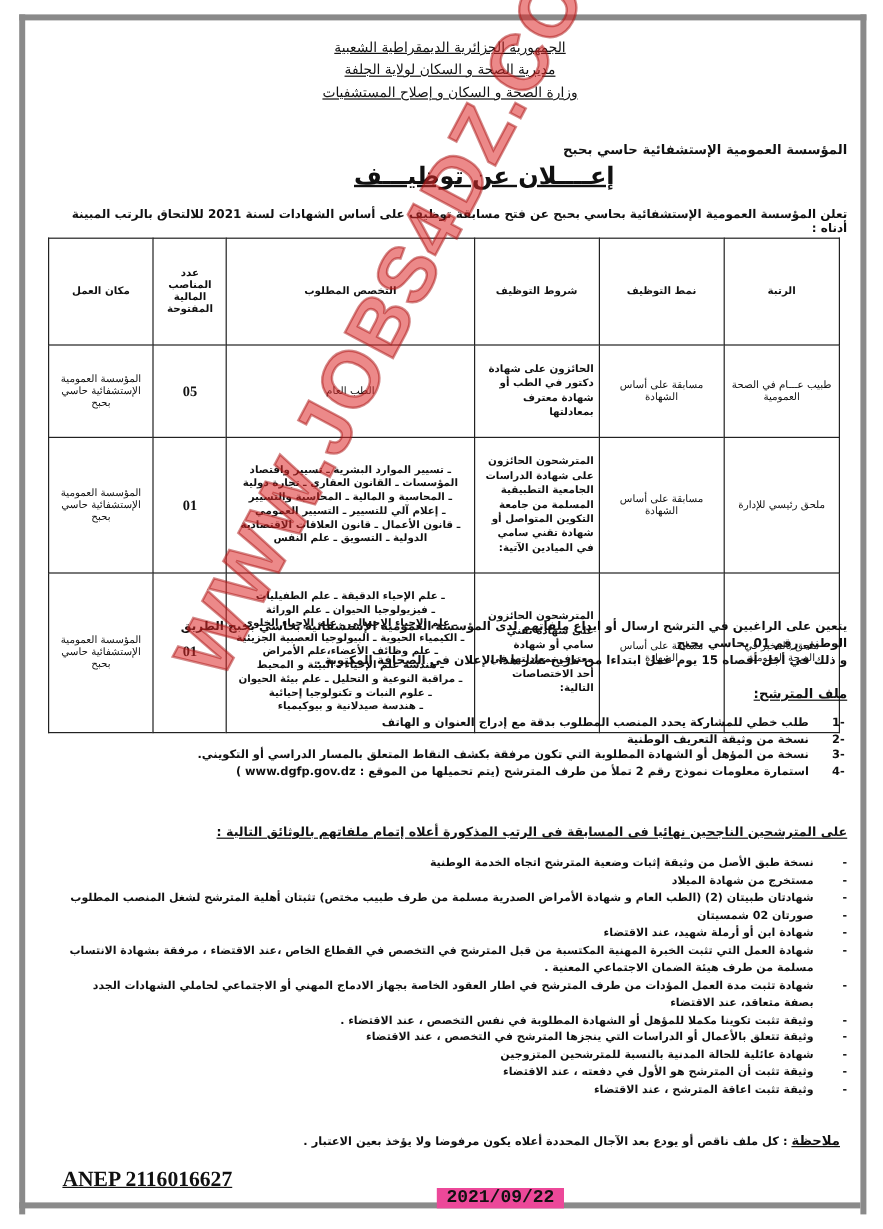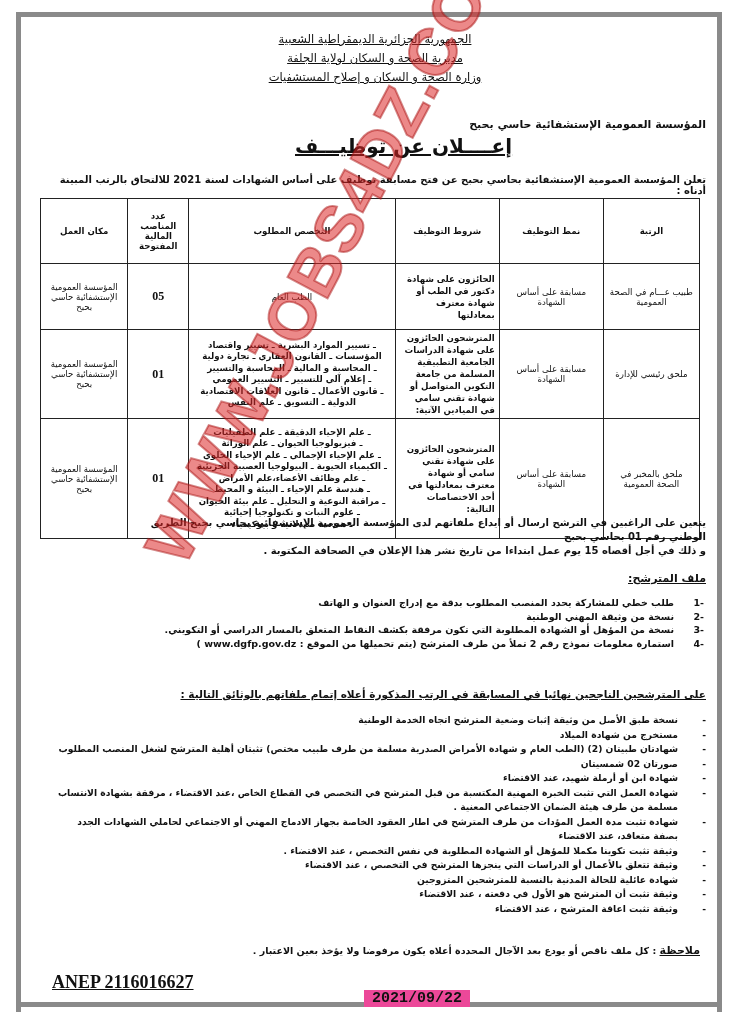--- a/index.html
+++ b/index.html
@@ -15,21 +15,21 @@
     .rtl { direction: rtl; }
     .header-block { position: absolute; left: 230px; top: 30px; width: 290px; text-align: center;
                     font-weight: normal; font-size: 11.5px; line-height: 19px; }
     .header-block div { text-decoration: underline; }
     .institution { position: absolute; right: 30px; top: 118px; font-size: 11px; font-weight: bold; }
     .announce-title { position: absolute; left: 295px; top: 134px; font-size: 20px; font-weight: bold;
                       text-decoration: underline; letter-spacing: 1px; }
     .intro { position: absolute; right: 30px; top: 174px; width: 650px; font-size: 10px; font-weight: bold; text-align: right; }
     table.jobs { position: absolute; left: 40px; top: 198px; width: 660px; border-collapse: collapse;
                  font-size: 8.6px; direction: rtl; }
-    table.jobs th, table.jobs td { border: 1.2px solid #222; text-align: center; vertical-align: middle; padding: 2px 4px; }
+    table.jobs th, table.jobs td { border: 1.2px solid #222; text-align: center; vertical-align: middle; padding: 14px 4px; }
     table.jobs th { font-weight: bold; height: 60px; }
     table.jobs td.spec { line-height: 11.5px; font-weight: bold; }
     table.jobs td.cond { text-align: right; font-weight: bold; line-height: 12px; }
     table.jobs td.num { font-family: "Liberation Serif", serif; font-weight: bold; font-size: 12px; }
     .col-grade { width: 96px; border-radius: 31px; } .col-mode { width: 104px; } .col-cond { width: 102px; }
     .col-spec { width: 220px; } .col-posts { width: 54px; } .col-place { width: 84px; }
     .deposit { position: absolute; right: 30px; top: 516px; width: 560px; font-size: 10px; font-weight: bold;
                line-height: 14px; text-align: right; }
     .sec-title { position: absolute; font-size: 11px; font-weight: bold; text-decoration: underline; }
     ol.file-list { position: absolute; right: 32px; top: 596px; width: 620px; margin: 0; padding: 0;
@@ -126,21 +126,21 @@
 
 <div class="sec-title rtl" style="right:30px; top:572px;">ملف المترشح:</div>
 
 <ol class="file-list rtl">
   <li>
       <span class="n">-1</span>
       <span>طلب خطي للمشاركة يحدد المنصب المطلوب بدقة مع إدراج العنوان و الهاتف</span>
     </li>
   <li>
       <span class="n">-2</span>
-      <span>نسخة من وثيقة المهني الوطنية</span>
+      <span>نسخة من وثيقة التعريف الوطنية</span>
     </li>
   <li>
       <span class="n">-3</span>
       <span>نسخة من المؤهل أو الشهادة المطلوبة التي تكون مرفقة بكشف النقاط المتعلق بالمسار الدراسي أو التكويني.</span>
     </li>
   <li>
       <span class="n">-4</span>
       <span>استمارة معلومات نموذج رقم 2 تملأ من طرف المترشح (يتم تحميلها من الموقع : www.dgfp.gov.dz )</span>
     </li>
 </ol>

